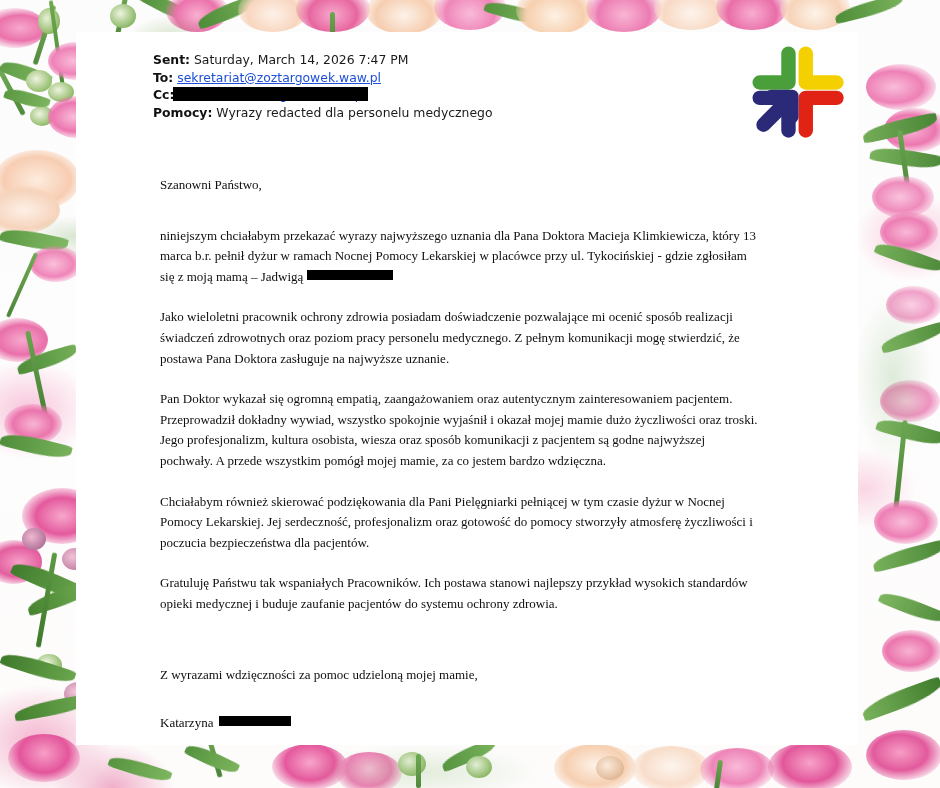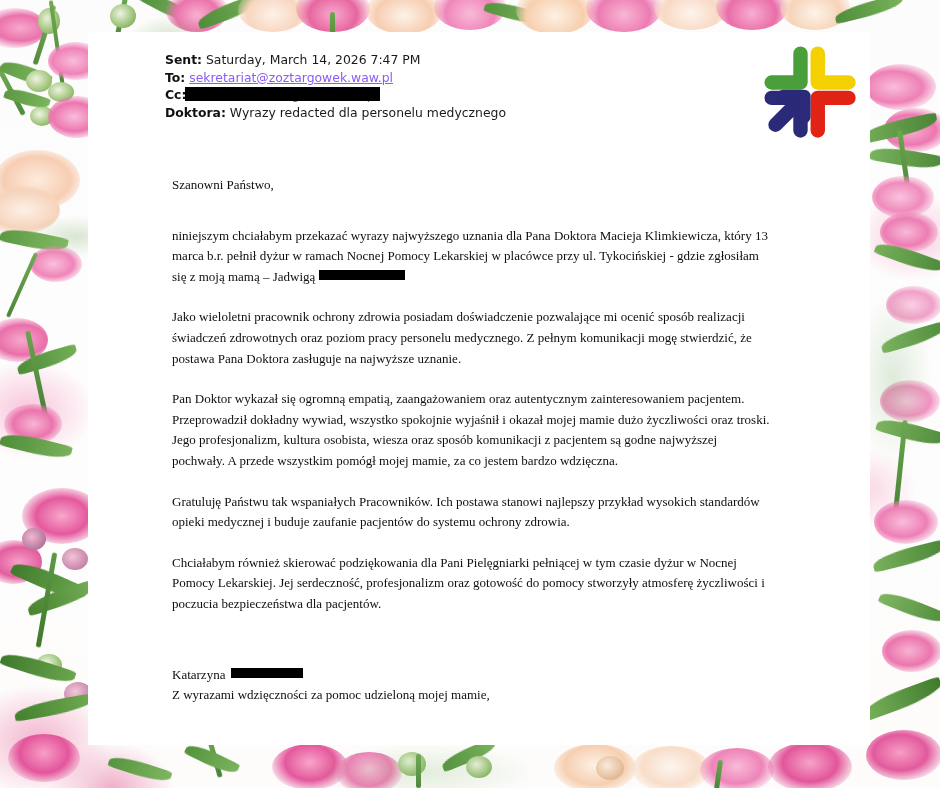--- a/index.html
+++ b/index.html
@@ -68,21 +68,21 @@
   .stem {
     position: absolute;
     pointer-events: none;
     border-radius: 4px;
     filter: blur(.3px);
   }
 
   
   #letter-page {
     position: absolute;
-    left: 88px;
+    left: 76px;
     top: 32px;
     width: 782px;
     height: 713px;
     background: #ffffff;
     overflow: hidden;
   }
 
   
   #mail-header {
     position: absolute;
@@ -99,21 +99,21 @@
     margin: 0;
     padding: 0;
     height: 17.6px;
   }
   .hdr-label {
     font-weight: bold;
     color: #111111;
   }
   .hdr-value { color: #1a1a1a; }
   .hdr-link {
-    color: #8b5cf6;
+    color: #1d4ed8;
     text-decoration: underline;
     text-underline-offset: 1px;
   }
   .redacted-wrap {
     position: relative;
     display: inline-block;
   }
   .redact-bar {
     position: absolute;
     left: -1px;
@@ -275,21 +275,21 @@
       <div class="hdr-row">
         <span class="hdr-label">To:</span>
         <span class="hdr-link">sekretariat@zoztargowek.waw.pl</span>
       </div>
 
       <div class="hdr-row">
         <span class="hdr-label">Cc:</span><span class="redacted-wrap"><span class="hdr-link">redacted@zoztargowek.waw.pl</span><span class="redact-bar"></span></span>
       </div>
 
       <div class="hdr-row">
-        <span class="hdr-label">Doktora:</span>
+        <span class="hdr-label">Pomocy:</span>
         <span class="hdr-value">Wyrazy redacted dla personelu medycznego</span>
       </div>
     </div>
 
     <div id="org-logo">
       <svg viewBox="0 0 100 100" width="96" height="96">
 
         <path d="M38 8 L38 38 L8 38 L8 38" fill="none" stroke="#4a9f3b" stroke-width="15" stroke-linecap="round" stroke-linejoin="round"></path>
 
         <path d="M56 8 L56 38 L88 38" fill="none" stroke="#f5d000" stroke-width="15" stroke-linecap="round" stroke-linejoin="round"></path>
@@ -307,25 +307,25 @@
     <div id="letter-body">
 
       <p class="para" style="margin-bottom:30px;">Szanowni Państwo,</p>
 
       <p class="para"><span>niniejszym chciałabym przekazać wyrazy najwyższego uznania dla Pana Doktora Macieja Klimkiewicza, który 13 marca b.r. pełnił dyżur w ramach Nocnej Pomocy Lekarskiej w placówce przy ul. Tykocińskiej - gdzie zgłosiłam się z moją mamą – Jadwigą </span><span class="inline-redact" style="width:86px;height:15px;vertical-align:-2px;"><span class="redact-bar"></span></span></p>
 
       <p class="para">Jako wieloletni pracownik ochrony zdrowia posiadam doświadczenie pozwalające mi ocenić sposób realizacji świadczeń zdrowotnych oraz poziom pracy personelu medycznego. Z pełnym komunikacji mogę stwierdzić, że postawa Pana Doktora zasługuje na najwyższe uznanie.</p>
 
       <p class="para">Pan Doktor wykazał się ogromną empatią, zaangażowaniem oraz autentycznym zainteresowaniem pacjentem. Przeprowadził dokładny wywiad, wszystko spokojnie wyjaśnił i okazał mojej mamie dużo życzliwości oraz troski. Jego profesjonalizm, kultura osobista, wiesza oraz sposób komunikacji z pacjentem są godne najwyższej pochwały. A przede wszystkim pomógł mojej mamie, za co jestem bardzo wdzięczna.</p>
 
+      <p class="para">Chciałabym również skierować podziękowania dla Pani Pielęgniarki pełniącej w tym czasie dyżur w Nocnej Pomocy Lekarskiej. Jej serdeczność, profesjonalizm oraz gotowość do pomocy stworzyły atmosferę życzliwości i poczucia bezpieczeństwa dla pacjentów.</p>
+
       <p class="para">Gratuluję Państwu tak wspaniałych Pracowników. Ich postawa stanowi najlepszy przykład wysokich standardów opieki medycznej i buduje zaufanie pacjentów do systemu ochrony zdrowia.</p>
 
-      <p class="para">Chciałabym również skierować podziękowania dla Pani Pielęgniarki pełniącej w tym czasie dyżur w Nocnej Pomocy Lekarskiej. Jej serdeczność, profesjonalizm oraz gotowość do pomocy stworzyły atmosferę życzliwości i poczucia bezpieczeństwa dla pacjentów.</p>
-
       <div class="spacer-lg"></div>
 
+      <p class="para" style="margin-bottom:28px;">Z wyrazami wdzięczności za pomoc udzieloną mojej mamie,</p>
+
       <p class="para tight"><span>Katarzyna</span><span class="inline-redact" style="width:72px;height:15px;margin-left:6px;vertical-align:-2px;"><span class="redact-bar"></span></span></p>
-
-      <p class="para" style="margin-bottom:28px;">Z wyrazami wdzięczności za pomoc udzieloną mojej mamie,</p>
     </div>
 
   </div>
 </div>
 
 </body></html>

